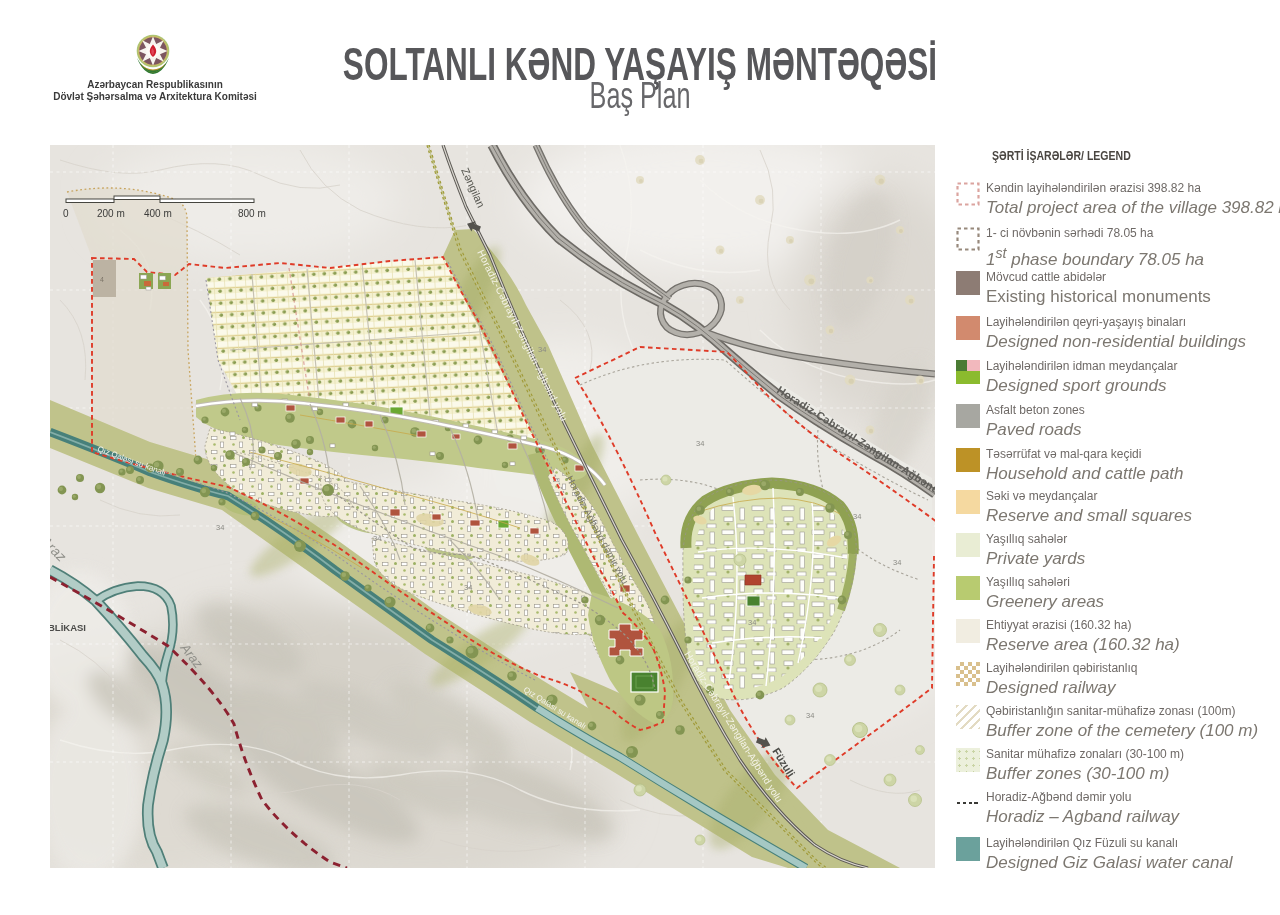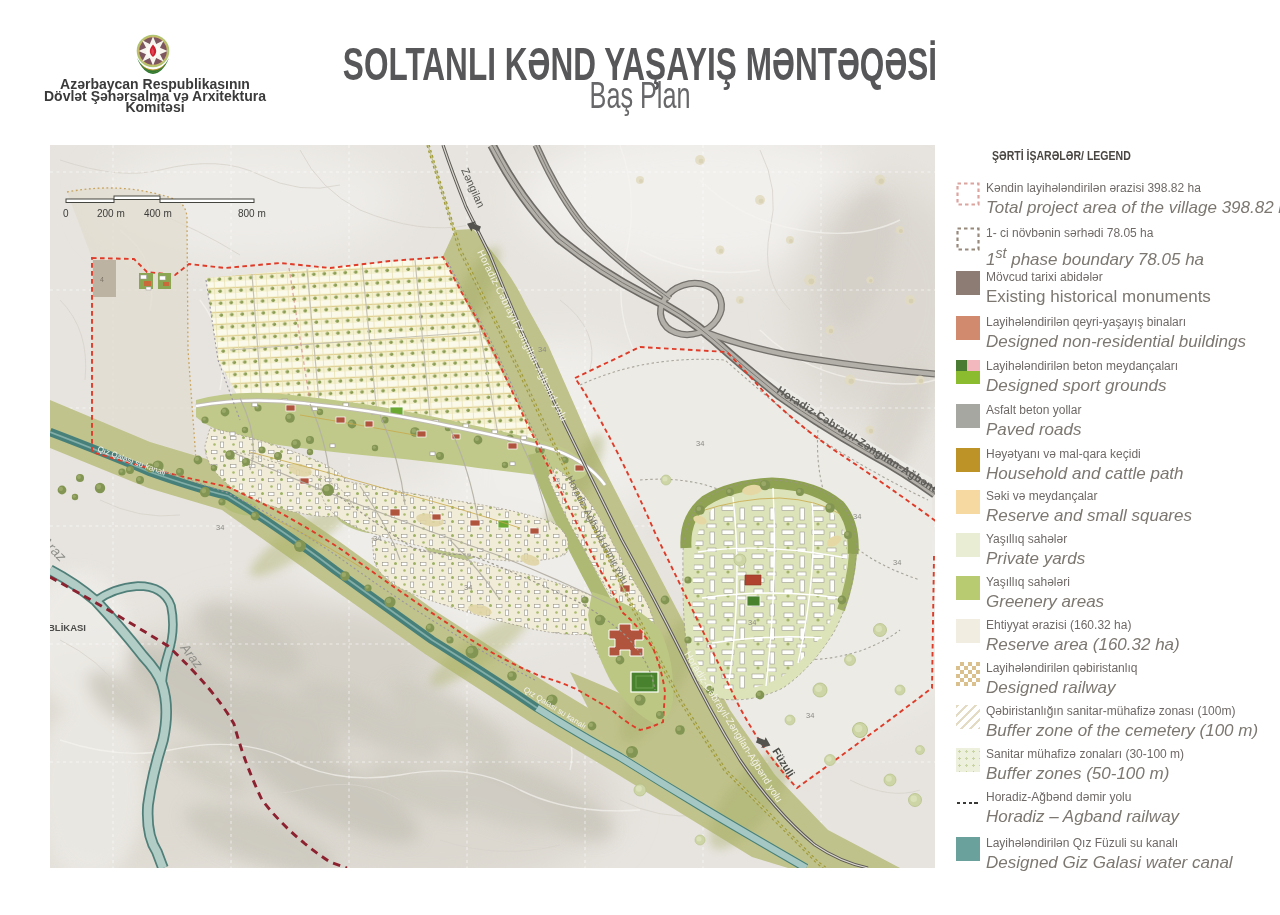--- a/index.html
+++ b/index.html
@@ -1,19 +1,19 @@
 <!DOCTYPE html>
 <html><head>
 <meta charset="utf-8">
 <style>
   html,body{margin:0;padding:0;background:#fff;}
   body{width:1280px;height:915px;position:relative;overflow:hidden;font-family:"Liberation Sans",sans-serif;}
   .abs{position:absolute;}
   
-  #orgtext{left:35px;top:79px;width:240px;text-align:center;font-size:14px;line-height:11.5px;color:#3a3a3a;font-weight:bold;}
+  #orgtext{left:35px;top:79px;width:240px;text-align:center;font-size:10px;line-height:11.5px;color:#3a3a3a;font-weight:bold;}
   #title{left:0;top:41px;width:1280px;text-align:center;font-size:46px;font-weight:bold;color:#57575a;transform:scaleX(0.686);transform-origin:center;line-height:46px;}
   #subtitle{left:0;top:78px;width:1280px;text-align:center;font-size:36px;color:#67676a;transform:scaleX(0.70);transform-origin:center;line-height:36px;}
   
   #legend{left:0;top:0;width:1280px;height:915px;}
   .lrow{position:absolute;left:956px;}
   .sw{position:absolute;left:0;top:0;width:24px;height:24px;}
   .lt1{position:absolute;left:30px;top:-2px;width:293px;font-size:12px;color:#6e6966;line-height:16px;white-space:nowrap;}
   .lt2{position:absolute;left:30px;top:18px;width:293px;font-size:17px;font-style:italic;color:#7c7770;line-height:16px;white-space:nowrap;}
   #lhead{position:absolute;left:992px;top:148px;font-size:13.5px;font-weight:bold;color:#494540;transform:scaleX(0.78);transform-origin:left;}
 </style>
@@ -512,44 +512,44 @@
     </div>
     <div class="lrow" style="top: 227px;">
       <svg class="sw" width="24" height="24">
         <rect x="1.5" y="1.5" width="21" height="21" fill="#fff" stroke="#97897c" stroke-width="2.2" stroke-dasharray="3.5 3"></rect>
       </svg>
       <div class="lt1">1- ci növbənin sərhədi 78.05 ha</div>
       <div class="lt2">1<sup>st</sup> phase boundary 78.05 ha</div>
     </div>
     <div class="lrow" style="top: 271px;">
       <div class="sw" style="background:#8d7c74"></div>
-      <div class="lt1">Mövcud tarixi abidələr</div>
+      <div class="lt1">Mövcud cattle abidələr</div>
       <div class="lt2" style="font-style:normal">Existing historical monuments</div>
     </div>
     <div class="lrow" style="top: 316px;">
       <div class="sw" style="background:#d28a6e"></div>
       <div class="lt1">Layihələndirilən qeyri-yaşayış binaları</div>
       <div class="lt2">Designed non-residential buildings</div>
     </div>
     <div class="lrow" style="top: 360px;">
       <div class="sw" style="background:#8bbb2e">
         <div style="position:absolute;left:0;top:0;width:11px;height:11px;background:#4a7b33"></div>
         <div style="position:absolute;right:0;top:0;width:13px;height:11px;background:#f2b8bd"></div>
       </div>
-      <div class="lt1">Layihələndirilən beton meydançaları</div>
+      <div class="lt1">Layihələndirilən idman meydançalar</div>
       <div class="lt2">Designed sport grounds</div>
     </div>
     <div class="lrow" style="top: 404px;">
       <div class="sw" style="background:#a7a7a1"></div>
-      <div class="lt1">Asfalt beton yollar</div>
+      <div class="lt1">Asfalt beton zones</div>
       <div class="lt2">Paved roads</div>
     </div>
     <div class="lrow" style="top: 448px;">
       <div class="sw" style="background:#bd9226"></div>
-      <div class="lt1">Həyətyanı və mal-qara keçidi</div>
+      <div class="lt1">Təsərrüfat və mal-qara keçidi</div>
       <div class="lt2">Household and cattle path</div>
     </div>
     <div class="lrow" style="top: 490px;">
       <div class="sw" style="background:#f5d9a0"></div>
       <div class="lt1">Səki və meydançalar</div>
       <div class="lt2">Reserve and small squares</div>
     </div>
     <div class="lrow" style="top: 533px;">
       <div class="sw" style="background:#e9edd4"></div>
       <div class="lt1">Yaşıllıq sahələr</div>
@@ -571,21 +571,21 @@
       <div class="lt2">Designed railway</div>
     </div>
     <div class="lrow" style="top: 705px;">
       <div class="sw" style="background:repeating-linear-gradient(135deg,#e3dbc3 0 2.6px,#fff 2.6px 6.4px)"></div>
       <div class="lt1">Qəbiristanlığın sanitar-mühafizə zonası (100m)</div>
       <div class="lt2">Buffer zone of the cemetery (100 m)</div>
     </div>
     <div class="lrow" style="top: 748px;">
       <div class="sw" style="background-color:#ecf0dc;background-image:radial-gradient(#c9d4a4 1.2px,transparent 1.4px);background-size:7px 7px"></div>
       <div class="lt1">Sanitar mühafizə zonaları (30-100 m)</div>
-      <div class="lt2">Buffer zones (50-100 m)</div>
+      <div class="lt2">Buffer zones (30-100 m)</div>
     </div>
     <div class="lrow" style="top: 791px;">
       <div class="sw" style="background:#fff">
         <div style="position:absolute;left:1px;top:10.5px;width:22px;height:2.6px;background:repeating-linear-gradient(90deg,#3a3a36 0 3.2px,#fff 3.2px 5.8px)"></div>
       </div>
       <div class="lt1">Horadiz-Ağbənd dəmir yolu</div>
       <div class="lt2">Horadiz – Agband railway</div>
     </div>
     <div class="lrow" style="top: 837px;">
       <div class="sw" style="background:#6ba19c"></div>

